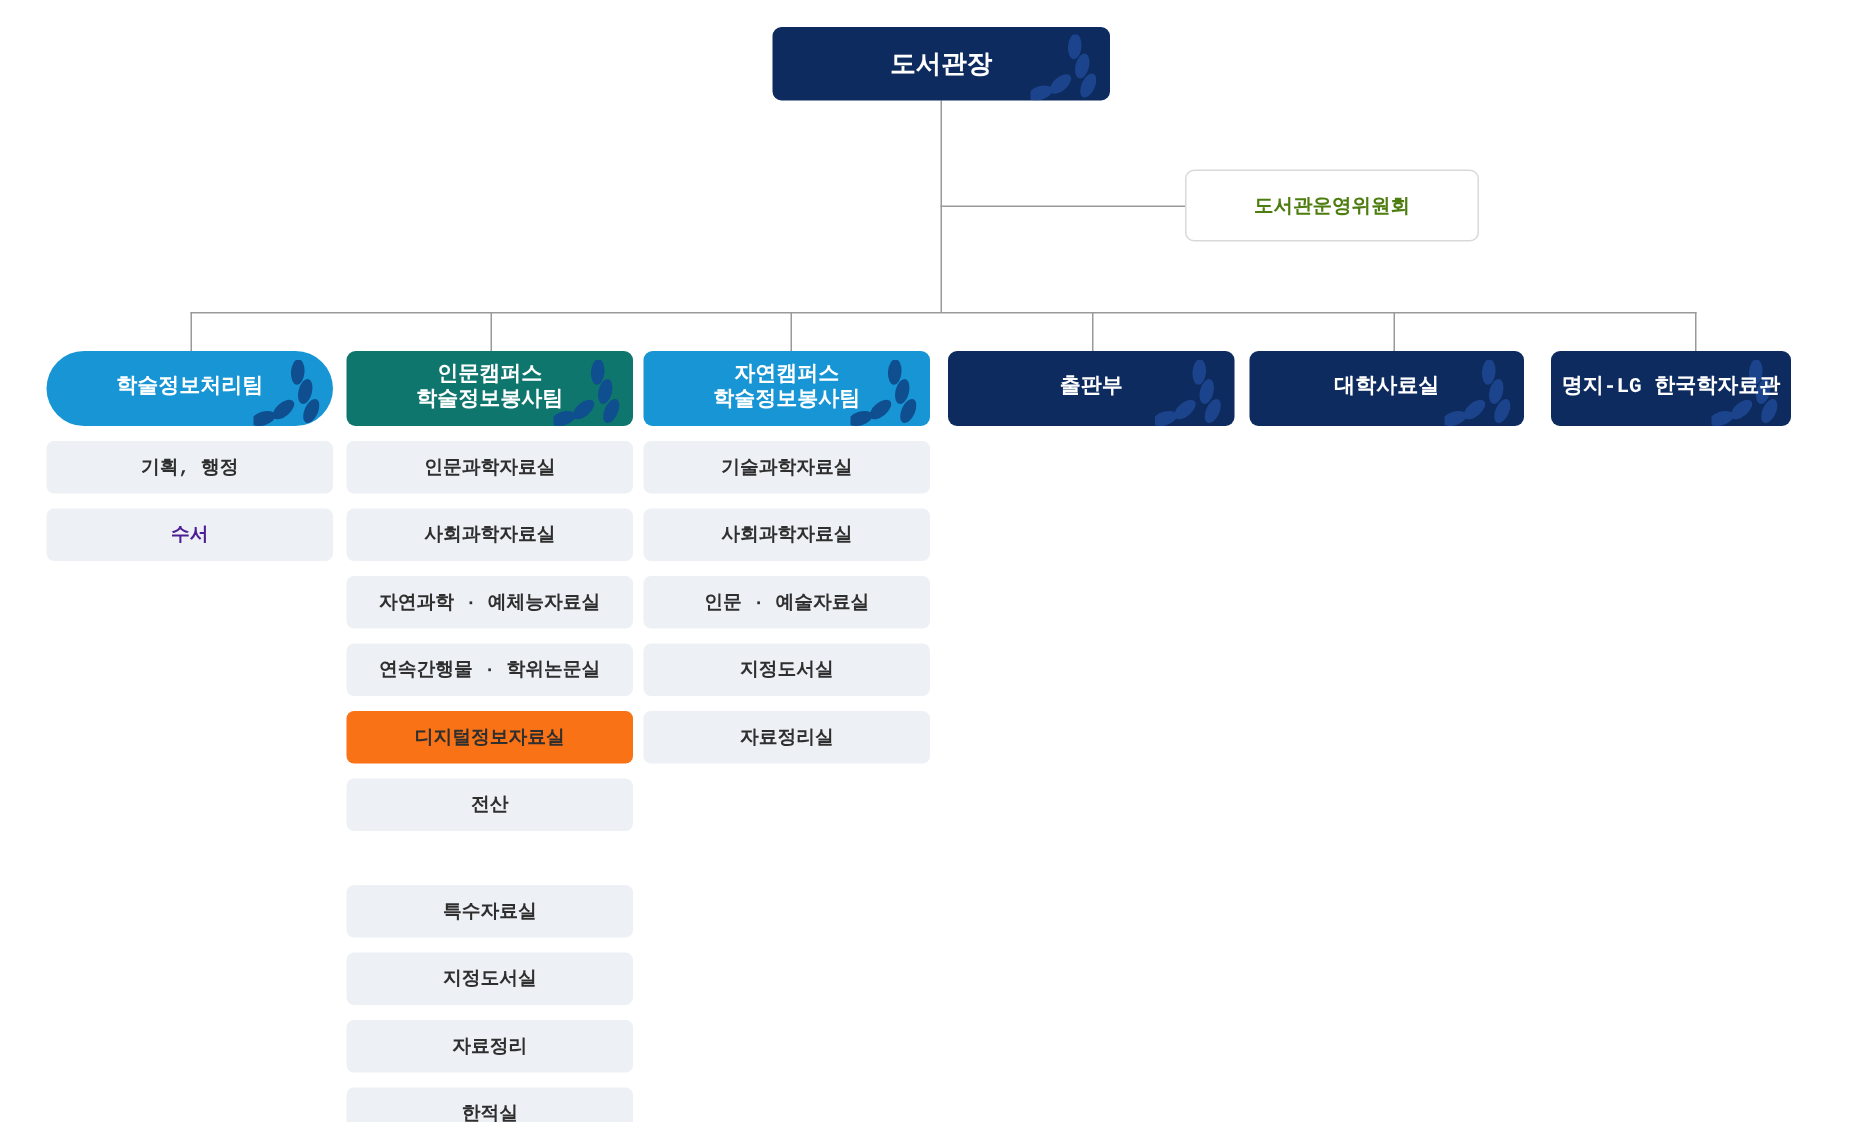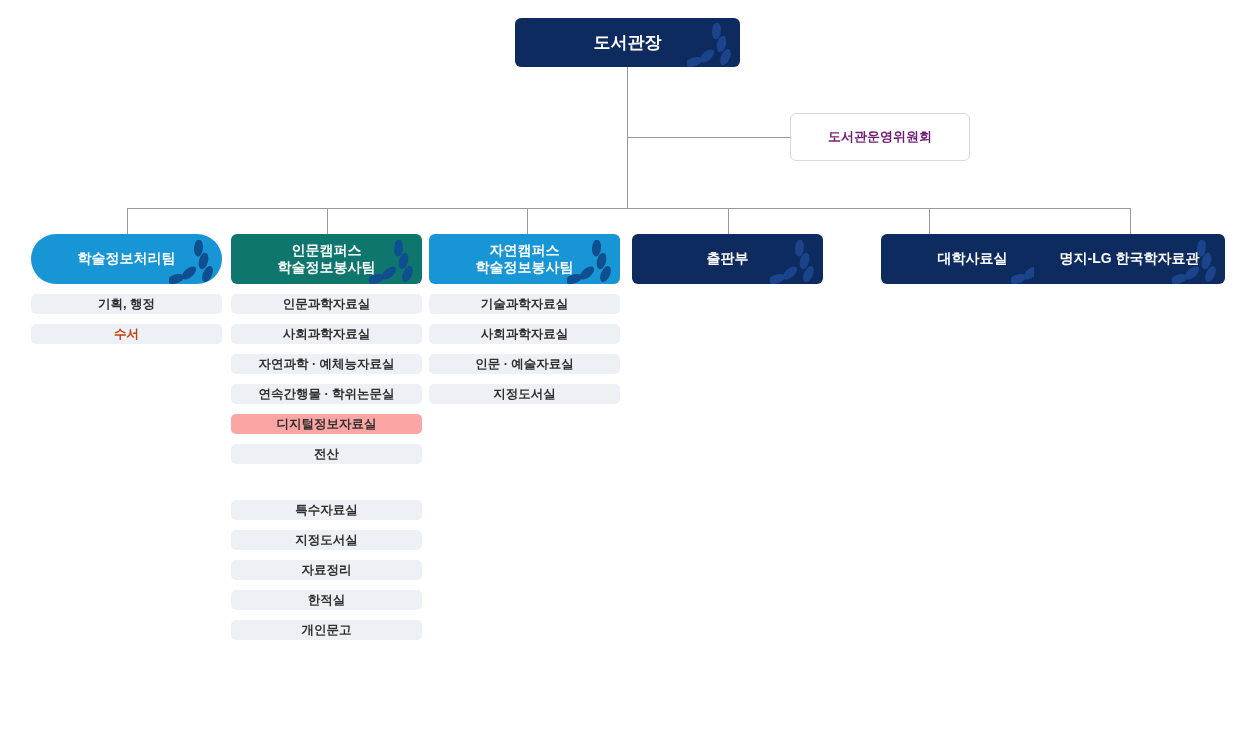--- a/index.html
+++ b/index.html
@@ -4,20 +4,21 @@
 <style>
   html, body { margin: 0; padding: 0; background: #ffffff; }
   body { font-family: "Liberation Sans", "DejaVu Sans", sans-serif; }
 
   .chart {
     position: relative;
     width: 1245px;
     height: 748px;
     background: #ffffff;
     overflow: hidden;
+    font-family: Liberation Mono, monospace;
   }
 
   .line { position: absolute; background: #999999; }
 
   .box {
     position: absolute;
     box-sizing: border-box;
     display: flex;
     align-items: center;
     justify-content: center;
@@ -27,25 +28,25 @@
   .root-box {
     left: 515px; top: 18px; width: 225px; height: 49px;
     border-radius: 6px;
     color: #ffffff;
     font-size: 17px;
     font-weight: bold;
     overflow: hidden;
   }
 
   .committee-box {
-    left: 790px; top: 113px; width: 180px; height: 48px;
+    left: 790px; top: 113px; width: 196px; height: 48px;
     background: #ffffff;
     border: 1px solid #d9d9d9;
     border-radius: 6px;
-    color: #701a75;
+    color: #4d7c0f;
     font-size: 13px;
     font-weight: 600;
   }
 
   .col { position: absolute; top: 234px; }
 
   .dept {
     position: relative;
     height: 50px;
     border-radius: 6px;
@@ -57,21 +58,21 @@
     align-items: center;
     justify-content: center;
     text-align: center;
     overflow: hidden;
   }
   .dept .label { position: relative; z-index: 1; white-space: pre-line; }
 
   .leaf { position: absolute; right: 7px; bottom: 0; z-index: 0; }
 
   .item {
-    height: 20px;
+    height: 35px;
     margin-top: 10px;
     border-radius: 5px;
     display: flex;
     align-items: center;
     justify-content: center;
     font-size: 12.5px;
     font-weight: 600;
   }
 </style>
 </head>
@@ -116,41 +117,41 @@
             <g fill="#0f4e8f">
               <ellipse cx="29.5" cy="8" rx="4.5" ry="8.5" transform="rotate(4 29.5 8)"></ellipse>
               <ellipse cx="34.5" cy="21" rx="4.5" ry="8.5" transform="rotate(14 34.5 21)"></ellipse>
               <ellipse cx="38.5" cy="34" rx="4.5" ry="8.5" transform="rotate(24 38.5 34)"></ellipse>
               <ellipse cx="20" cy="33" rx="4.5" ry="8.5" transform="rotate(50 20 33)"></ellipse>
               <ellipse cx="6.5" cy="39" rx="4.5" ry="8.5" transform="rotate(72 6.5 39)"></ellipse>
             </g>
           </svg>
         </div>
         <div class="item" style="background: rgb(237, 240, 244); color: rgb(47, 47, 47);">기획, 행정</div>
-        <div class="item" style="background: rgb(237, 240, 244); color: #c2410c;">수서</div>
+        <div class="item" style="background: rgb(237, 240, 244); color: #4c1d95;">수서</div>
       </div>
       <div class="col" style="left: 231px; width: 191px;">
         <div class="dept" style="background: #0f766e;">
           <span class="label">인문캠퍼스
 학술정보봉사팀</span>
           <svg class="leaf" width="46" height="44" viewBox="0 0 46 44">
             <g fill="#0f4e8f">
               <ellipse cx="29.5" cy="8" rx="4.5" ry="8.5" transform="rotate(4 29.5 8)"></ellipse>
               <ellipse cx="34.5" cy="21" rx="4.5" ry="8.5" transform="rotate(14 34.5 21)"></ellipse>
               <ellipse cx="38.5" cy="34" rx="4.5" ry="8.5" transform="rotate(24 38.5 34)"></ellipse>
               <ellipse cx="20" cy="33" rx="4.5" ry="8.5" transform="rotate(50 20 33)"></ellipse>
               <ellipse cx="6.5" cy="39" rx="4.5" ry="8.5" transform="rotate(72 6.5 39)"></ellipse>
             </g>
           </svg>
         </div>
         <div class="item" style="background: rgb(237, 240, 244); color: rgb(47, 47, 47);">인문과학자료실</div>
         <div class="item" style="background: rgb(237, 240, 244); color: rgb(47, 47, 47);">사회과학자료실</div>
         <div class="item" style="background: rgb(237, 240, 244); color: rgb(47, 47, 47);">자연과학 · 예체능자료실</div>
         <div class="item" style="background: rgb(237, 240, 244); color: rgb(47, 47, 47);">연속간행물 · 학위논문실</div>
-        <div class="item" style="background: #fca5a5; color: rgb(47, 47, 47);">디지털정보자료실</div>
+        <div class="item" style="background: #f97316; color: rgb(47, 47, 47);">디지털정보자료실</div>
         <div class="item" style="background: rgb(237, 240, 244); color: rgb(47, 47, 47);">전산</div>
         <div class="item" style="background: rgb(237, 240, 244); color: rgb(47, 47, 47); margin-top: 36px;">특수자료실</div>
         <div class="item" style="background: rgb(237, 240, 244); color: rgb(47, 47, 47);">지정도서실</div>
         <div class="item" style="background: rgb(237, 240, 244); color: rgb(47, 47, 47);">자료정리</div>
         <div class="item" style="background: rgb(237, 240, 244); color: rgb(47, 47, 47);">한적실</div>
         <div class="item" style="background: rgb(237, 240, 244); color: rgb(47, 47, 47);">개인문고</div>
       </div>
       <div class="col" style="left: 429px; width: 191px;">
         <div class="dept" style="background: rgb(23, 149, 212);">
           <span class="label">자연캠퍼스
@@ -162,50 +163,51 @@
               <ellipse cx="38.5" cy="34" rx="4.5" ry="8.5" transform="rotate(24 38.5 34)"></ellipse>
               <ellipse cx="20" cy="33" rx="4.5" ry="8.5" transform="rotate(50 20 33)"></ellipse>
               <ellipse cx="6.5" cy="39" rx="4.5" ry="8.5" transform="rotate(72 6.5 39)"></ellipse>
             </g>
           </svg>
         </div>
         <div class="item" style="background: rgb(237, 240, 244); color: rgb(47, 47, 47);">기술과학자료실</div>
         <div class="item" style="background: rgb(237, 240, 244); color: rgb(47, 47, 47);">사회과학자료실</div>
         <div class="item" style="background: rgb(237, 240, 244); color: rgb(47, 47, 47);">인문 · 예술자료실</div>
         <div class="item" style="background: rgb(237, 240, 244); color: rgb(47, 47, 47);">지정도서실</div>
+        <div class="item" style="background: rgb(237, 240, 244); color: rgb(47, 47, 47);">자료정리실</div>
       </div>
       <div class="col" style="left: 632px; width: 191px;">
         <div class="dept" style="background: rgb(13, 43, 94);">
           <span class="label">출판부</span>
           <svg class="leaf" width="46" height="44" viewBox="0 0 46 44">
             <g fill="#1c448c">
               <ellipse cx="29.5" cy="8" rx="4.5" ry="8.5" transform="rotate(4 29.5 8)"></ellipse>
               <ellipse cx="34.5" cy="21" rx="4.5" ry="8.5" transform="rotate(14 34.5 21)"></ellipse>
               <ellipse cx="38.5" cy="34" rx="4.5" ry="8.5" transform="rotate(24 38.5 34)"></ellipse>
               <ellipse cx="20" cy="33" rx="4.5" ry="8.5" transform="rotate(50 20 33)"></ellipse>
               <ellipse cx="6.5" cy="39" rx="4.5" ry="8.5" transform="rotate(72 6.5 39)"></ellipse>
             </g>
           </svg>
         </div>
       </div>
-      <div class="col" style="left: 833px; width: 183px; margin-left: 48px;">
+      <div class="col" style="left: 833px; width: 183px;">
         <div class="dept" style="background: rgb(13, 43, 94);">
           <span class="label">대학사료실</span>
           <svg class="leaf" width="46" height="44" viewBox="0 0 46 44">
             <g fill="#1c448c">
               <ellipse cx="29.5" cy="8" rx="4.5" ry="8.5" transform="rotate(4 29.5 8)"></ellipse>
               <ellipse cx="34.5" cy="21" rx="4.5" ry="8.5" transform="rotate(14 34.5 21)"></ellipse>
               <ellipse cx="38.5" cy="34" rx="4.5" ry="8.5" transform="rotate(24 38.5 34)"></ellipse>
               <ellipse cx="20" cy="33" rx="4.5" ry="8.5" transform="rotate(50 20 33)"></ellipse>
               <ellipse cx="6.5" cy="39" rx="4.5" ry="8.5" transform="rotate(72 6.5 39)"></ellipse>
             </g>
           </svg>
         </div>
       </div>
-      <div class="col" style="left: 1034px; width: 191px;">
+      <div class="col" style="left: 1034px; width: 160px;">
         <div class="dept" style="background: rgb(13, 43, 94);">
           <span class="label">명지-LG 한국학자료관</span>
           <svg class="leaf" width="46" height="44" viewBox="0 0 46 44">
             <g fill="#1c448c">
               <ellipse cx="29.5" cy="8" rx="4.5" ry="8.5" transform="rotate(4 29.5 8)"></ellipse>
               <ellipse cx="34.5" cy="21" rx="4.5" ry="8.5" transform="rotate(14 34.5 21)"></ellipse>
               <ellipse cx="38.5" cy="34" rx="4.5" ry="8.5" transform="rotate(24 38.5 34)"></ellipse>
               <ellipse cx="20" cy="33" rx="4.5" ry="8.5" transform="rotate(50 20 33)"></ellipse>
               <ellipse cx="6.5" cy="39" rx="4.5" ry="8.5" transform="rotate(72 6.5 39)"></ellipse>
             </g>

